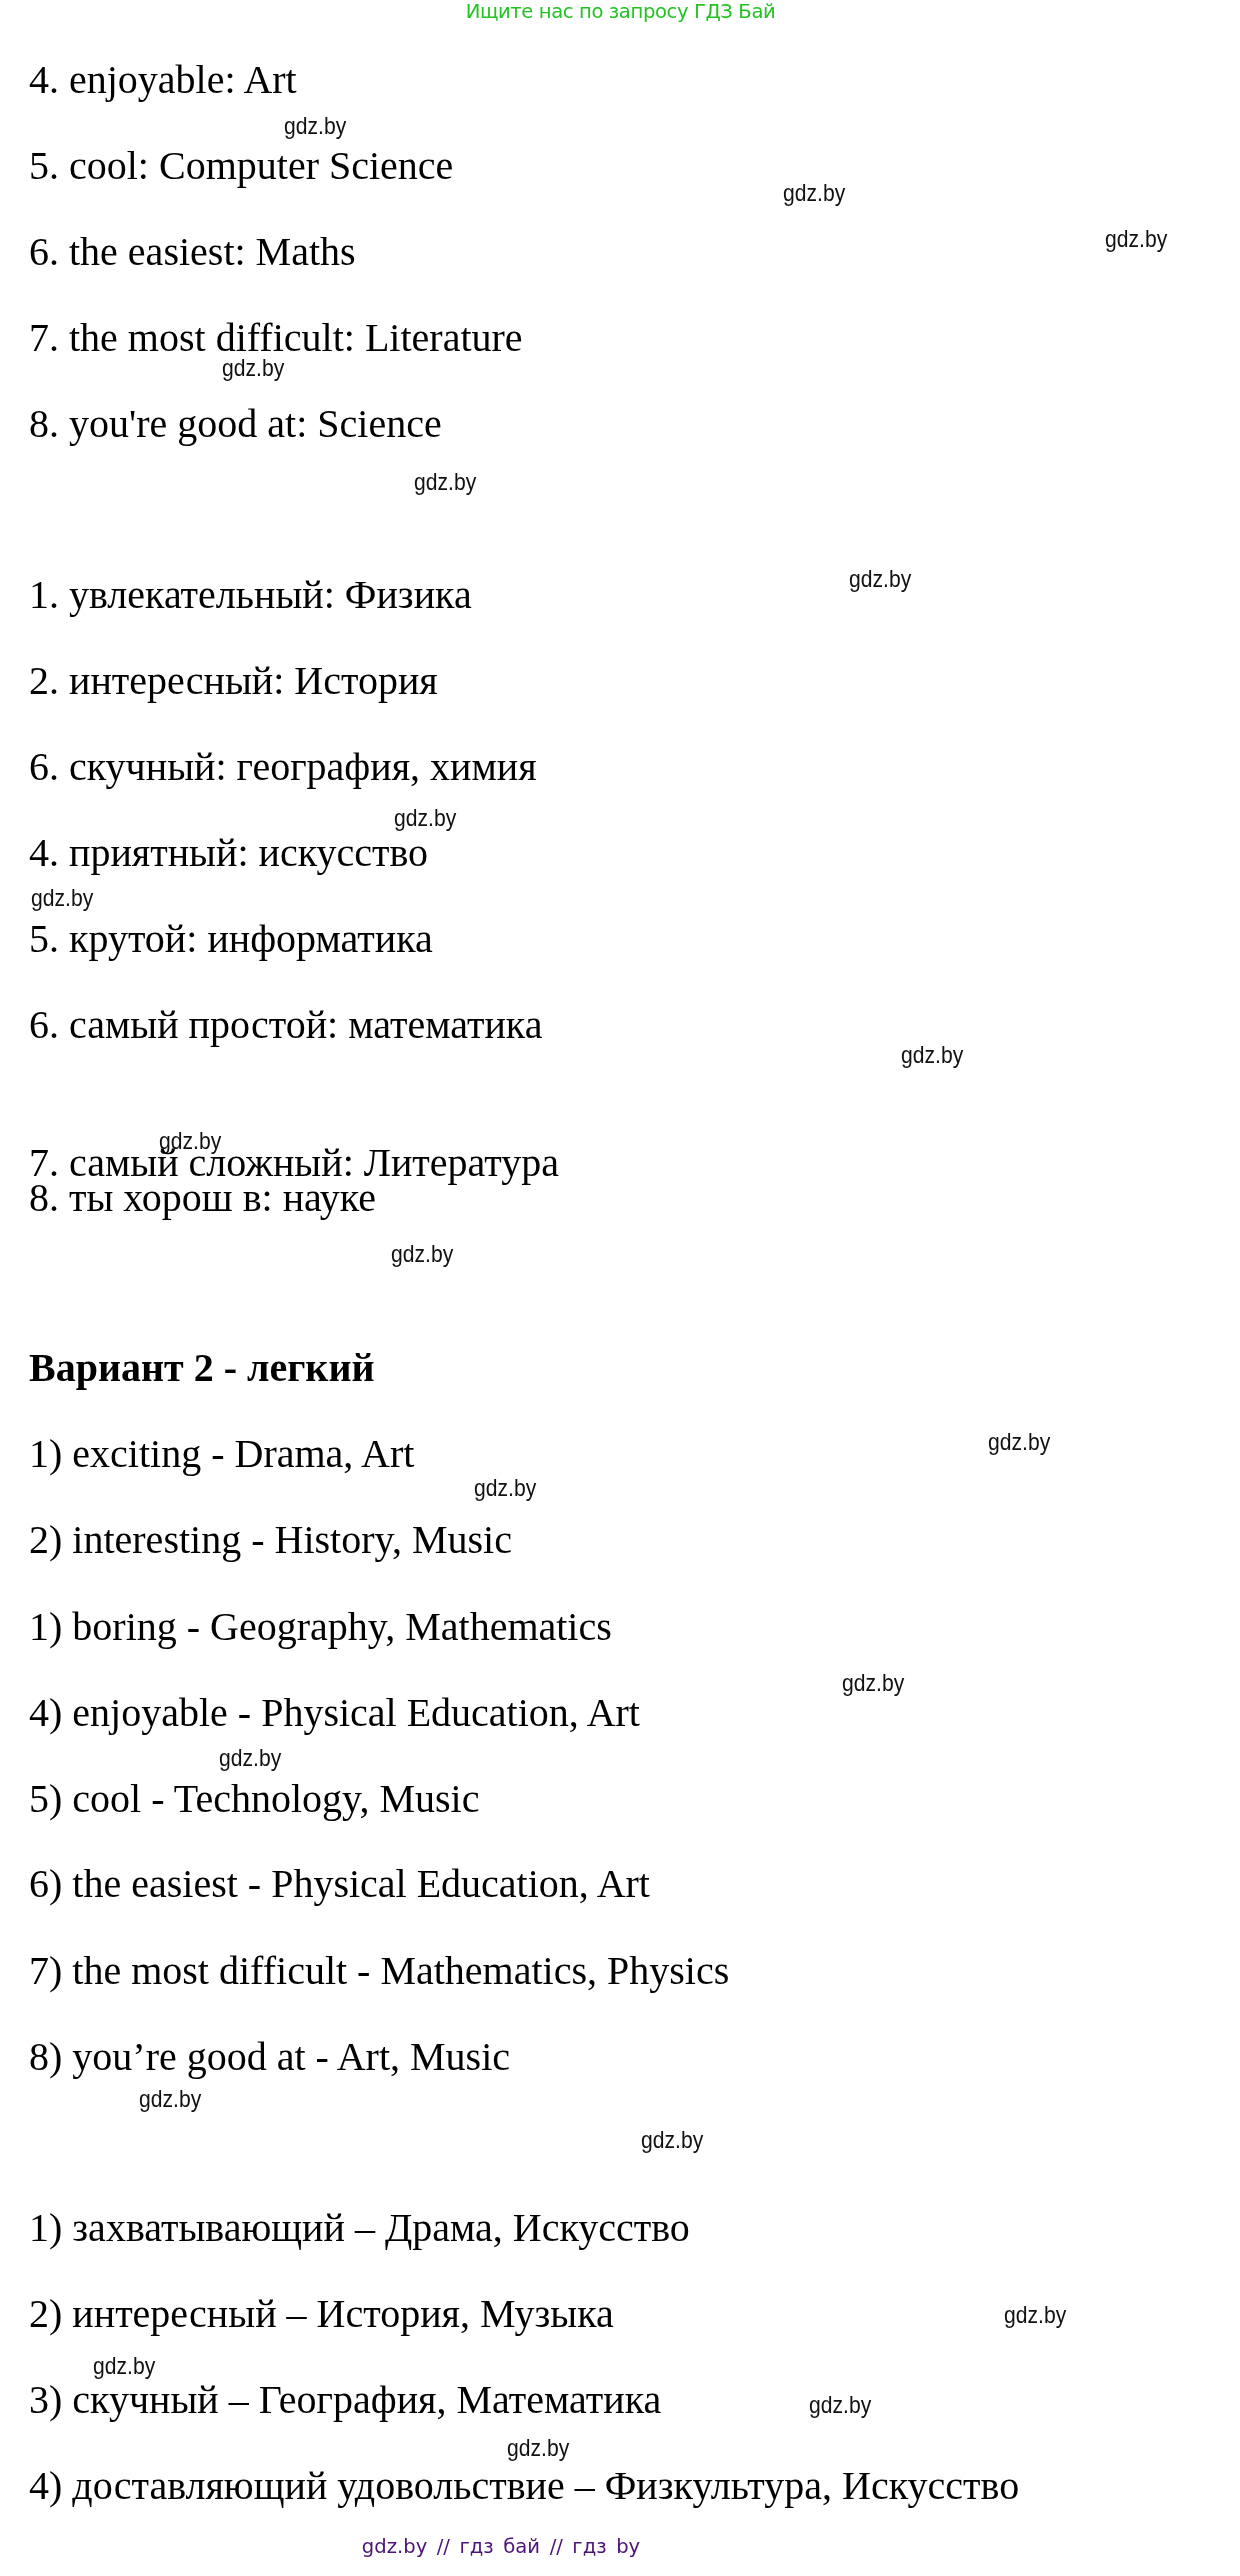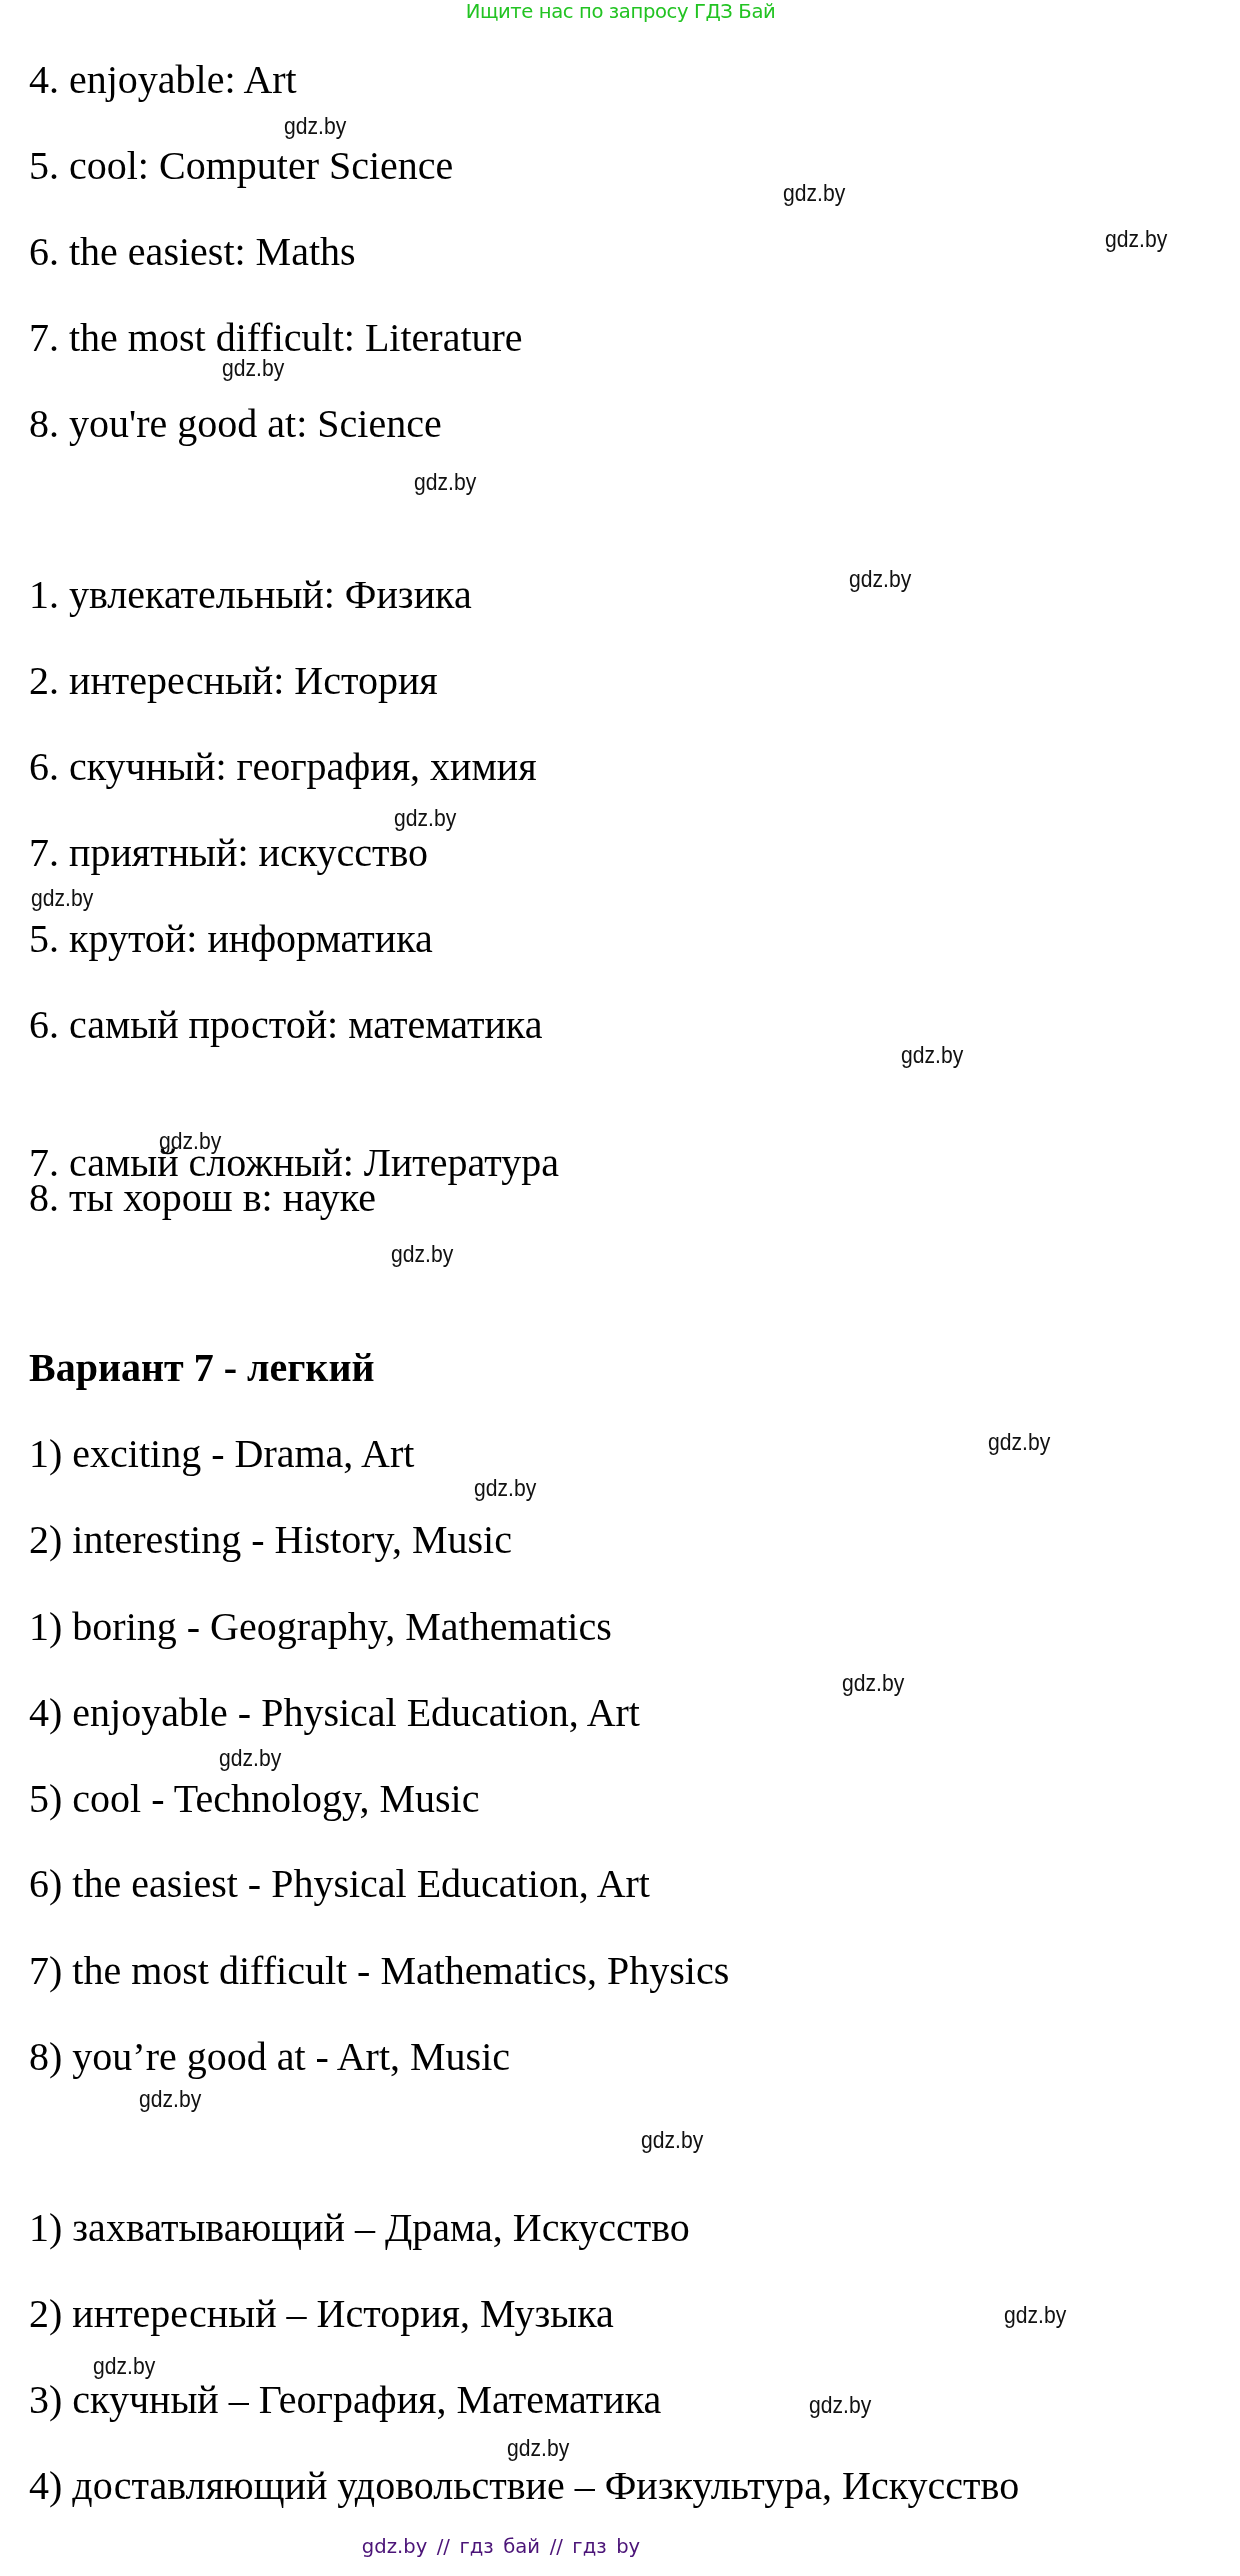--- a/index.html
+++ b/index.html
@@ -38,29 +38,29 @@
     <div class="line" style="top: 143px;">5. cool: Computer Science</div>
     <div class="line" style="top: 229px;">6. the easiest: Maths</div>
     <div class="line" style="top: 315px;">7. the most difficult: Literature</div>
     <div class="line" style="top: 401px;">8. you're good at: Science</div>
   </div>
 
   <div>
     <div class="line" style="top: 572px;">1. увлекательный: Физика</div>
     <div class="line" style="top: 658px;">2. интересный: История</div>
     <div class="line" style="top: 744px;">6. скучный: география, химия</div>
-    <div class="line" style="top: 830px;">7. приятный: искусство</div>
+    <div class="line" style="top: 830px;">4. приятный: искусство</div>
     <div class="line" style="top: 916px;">5. крутой: информатика</div>
     <div class="line" style="top: 1002px;">6. самый простой: математика</div>
     <div class="line" style="top: 1140px;">7. самый сложный: Литература</div>
     <div class="line" style="top: 1175px;">8. ты хорош в: науке</div>
   </div>
 
   <div>
-    <div class="line bold" style="top: 1345px;">Вариант 7 - легкий</div>
+    <div class="line bold" style="top: 1345px;">Вариант 2 - легкий</div>
     <div class="line" style="top: 1431px;">1) exciting - Drama, Art</div>
     <div class="line" style="top: 1517px;">2) interesting - History, Music</div>
     <div class="line" style="top: 1604px;">1) boring - Geography, Mathematics</div>
     <div class="line" style="top: 1690px;">4) enjoyable - Physical Education, Art</div>
     <div class="line" style="top: 1776px;">5) cool - Technology, Music</div>
     <div class="line" style="top: 1861px;">6) the easiest - Physical Education, Art</div>
     <div class="line" style="top: 1948px;">7) the most difficult - Mathematics, Physics</div>
     <div class="line" style="top: 2034px;">8) you’re good at - Art, Music</div>
   </div>
 

